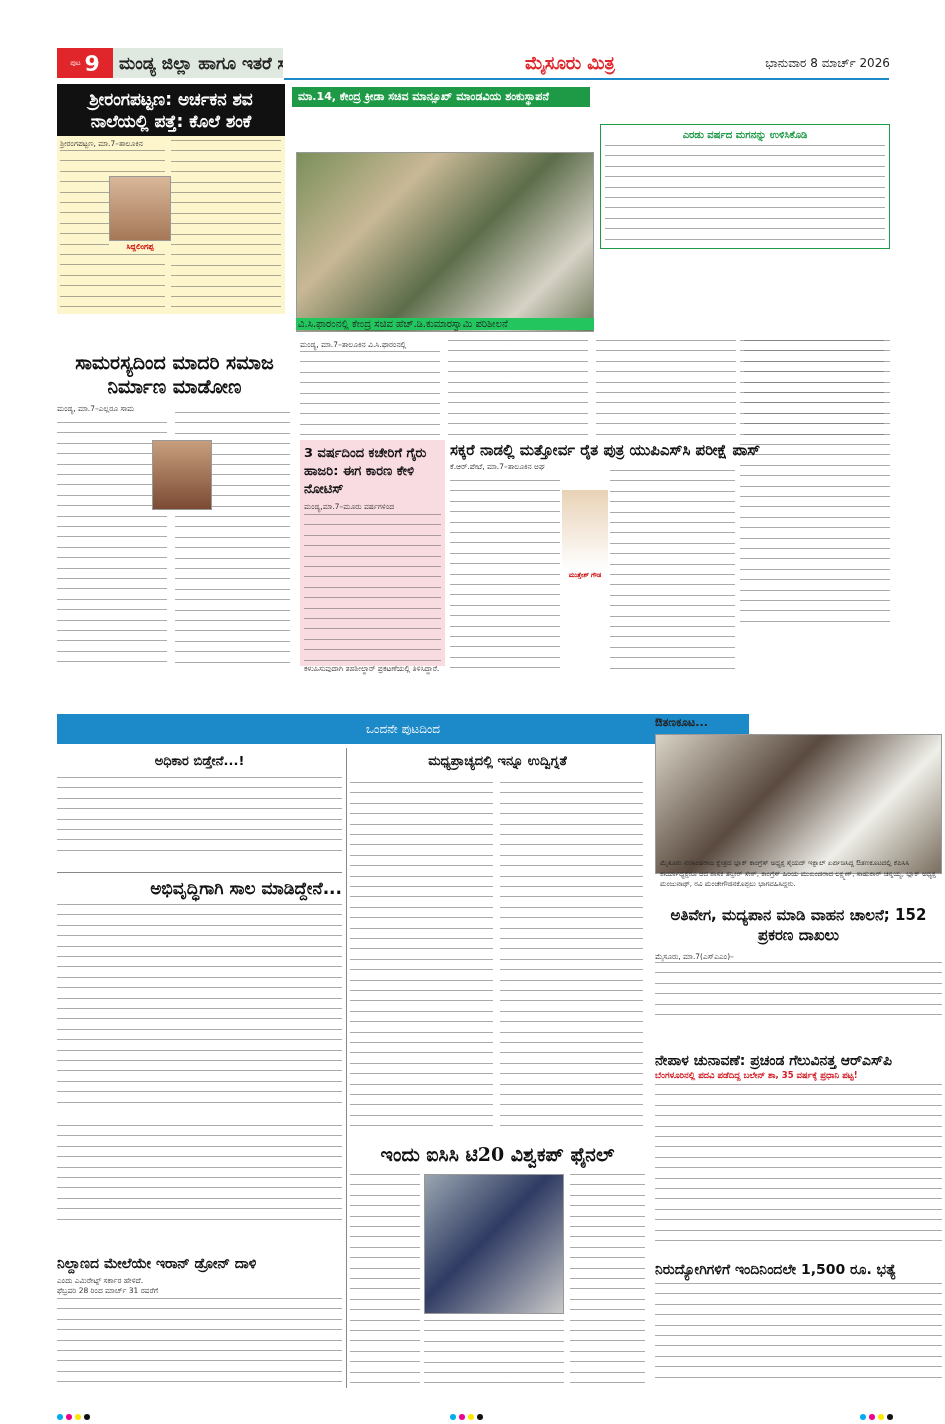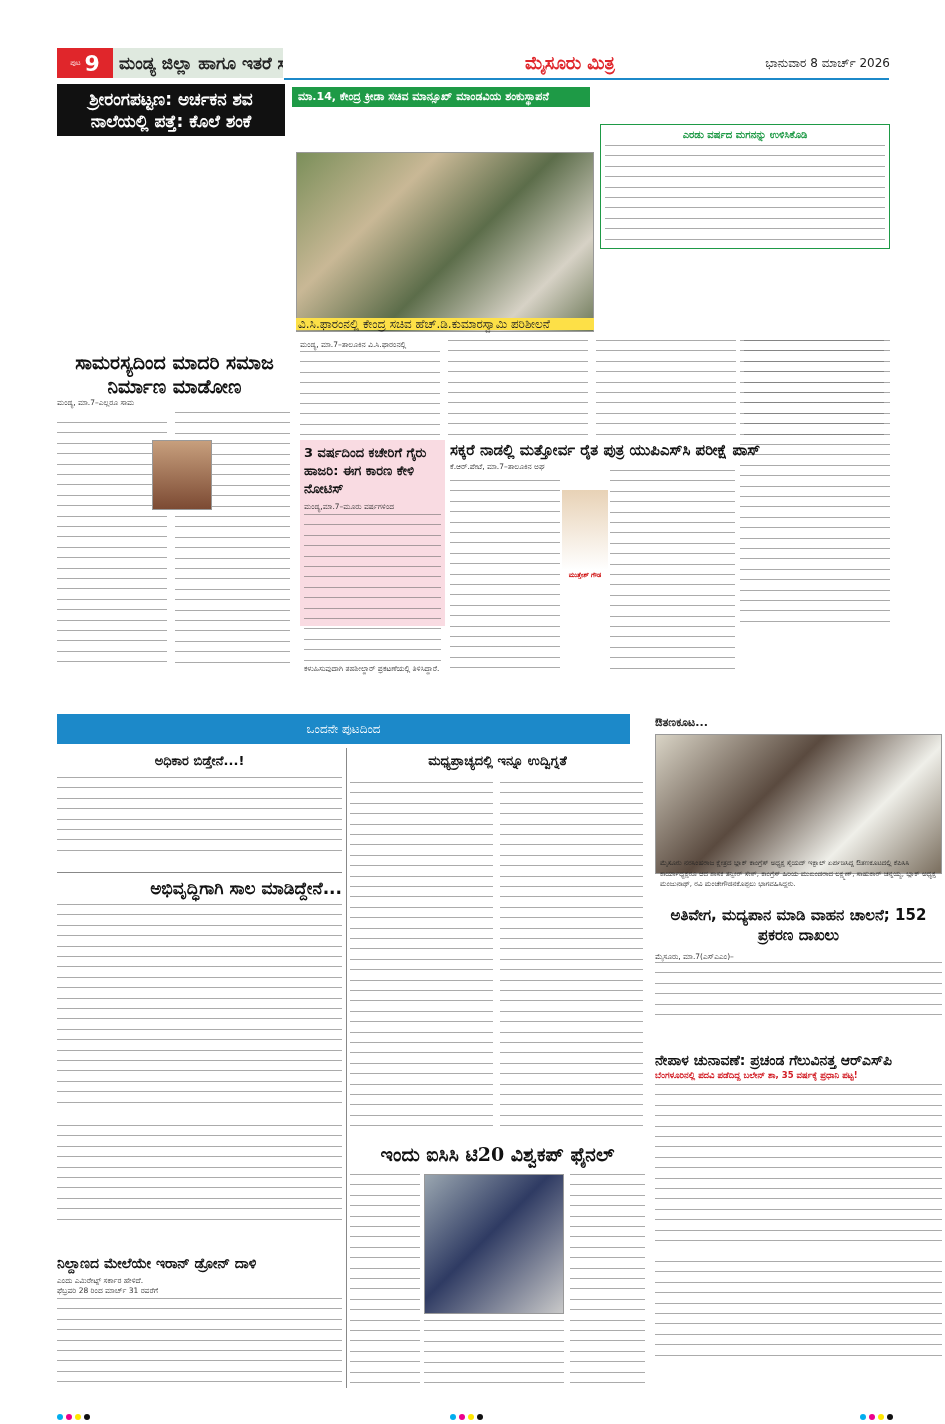--- a/index.html
+++ b/index.html
@@ -35,69 +35,76 @@
   <span class="lbl">ಪುಟ</span>
   <span class="num">9</span>
 </div>
 <div class="abs hdr-sec">ಮಂಡ್ಯ ಜಿಲ್ಲಾ ಹಾಗೂ ಇತರೆ ಸುದ್ದಿಗಳು</div>
 <div class="abs hdr-mast">ಮೈಸೂರು ಮಿತ್ರ</div>
 <div class="abs hdr-date">ಭಾನುವಾರ 8 ಮಾರ್ಚ್ 2026</div>
 <div class="abs hdr-line"></div>
 
 <div class="abs" style="left:57px;top:84px;width:228px;height:230px">
   <div class="blk-title" style="font-size:17px;line-height:22px">ಶ್ರೀರಂಗಪಟ್ಟಣ: ಅರ್ಚಕನ ಶವ ನಾಲೆಯಲ್ಲಿ ಪತ್ತೆ: ಕೊಲೆ ಶಂಕೆ</div>
+  <div class="yellow" style="height:178px;padding:3px;position:relative">
+    <div class="col-text" style="width:105px">ಶ್ರೀರಂಗಪಟ್ಟಣ, ಮಾ.7–ತಾಲೂಕಿನ</div>
+    <div class="lines abs" style="left:3px;top:14px;width:105px;height:160px"></div>
+    <div class="lines abs" style="left:114px;top:4px;width:110px;height:170px"></div>
+    <div class="abs photo" style="left:52px;top:40px;width:62px;height:65px;background:linear-gradient(#d9b79a,#a57857)"></div>
+    <div class="abs caption" style="left:52px;top:106px;width:62px;text-align:center;color:#c00;font-weight:bold;background:#fdf6cc">ಸಿದ್ದಲಿಂಗಪ್ಪ</div>
+  </div>
 </div>
 
 <div class="abs" style="left:57px;top:350px;width:235px;height:330px">
   <div class="hl" style="font-size:19px;line-height:24px">ಸಾಮರಸ್ಯದಿಂದ ಮಾದರಿ ಸಮಾಜ ನಿರ್ಮಾಣ ಮಾಡೋಣ</div>
-  <div class="col-text" style="width:110px">ಮಂಡ್ಯ, ಮಾ.7–ಎಲ್ಲರೂ ಸಾಮ</div>
+  <div class="col-text" style="margin-top:6px;width:110px">ಮಂಡ್ಯ, ಮಾ.7–ಎಲ್ಲರೂ ಸಾಮ</div>
   <div class="lines abs" style="left:0;top:72px;width:110px;height:250px"></div>
   <div class="lines abs" style="left:118px;top:62px;width:115px;height:260px"></div>
   <div class="abs photo" style="left:95px;top:90px;width:60px;height:70px;background:linear-gradient(#c79f7d,#7c4a33)"></div>
 </div>
 
 <div class="abs" style="left:292px;top:84px;width:650px;height:250px">
   <div class="green-bar" style="width:298px;margin-top:3px">ಮಾ.14, ಕೇಂದ್ರ ಕ್ರೀಡಾ ಸಚಿವ ಮಾನ್ಸೂಖ್ ಮಾಂಡವಿಯ ಶಂಕುಸ್ಥಾಪನೆ</div>
   <div class="abs photo" style="left:4px;top:68px;width:298px;height:180px"></div>
-  <div class="abs caption" style="left:4px;top:234px;width:298px;background:#fde047;padding:1px 2px;font-size:12px">ವಿ.ಸಿ.ಫಾರಂನಲ್ಲಿ ಕೇಂದ್ರ ಸಚಿವ ಹೆಚ್.ಡಿ.ಕುಮಾರಸ್ವಾಮಿ ಪರಿಶೀಲನೆ</div>
+  <div class="abs caption" style="left:4px;top:234px;width:298px;background:#22c55e;padding:1px 2px;font-size:10px">ವಿ.ಸಿ.ಫಾರಂನಲ್ಲಿ ಕೇಂದ್ರ ಸಚಿವ ಹೆಚ್.ಡಿ.ಕುಮಾರಸ್ವಾಮಿ ಪರಿಶೀಲನೆ</div>
 </div>
 
 <div class="abs boxed" style="left:600px;top:124px;width:290px;height:125px;padding:4px">
   <div class="hl" style="font-size:10px;color:#1e9a46">ಎರಡು ವರ್ಷದ ಮಗನನ್ನು ಉಳಿಸಿಕೊಡಿ</div>
   <div class="lines" style="margin-top:4px;height:100px"></div>
 </div>
 
 <div class="abs" style="left:300px;top:340px;width:590px;height:95px">
   <div class="col-text abs" style="left:0;top:0;width:140px">ಮಂಡ್ಯ, ಮಾ.7–ತಾಲೂಕಿನ ವಿ.ಸಿ.ಫಾರಂನಲ್ಲಿ</div>
   <div class="lines abs" style="left:0;top:11px;width:140px;height:85px"></div>
   <div class="lines abs" style="left:148px;top:0;width:140px;height:95px"></div>
   <div class="lines abs" style="left:296px;top:0;width:140px;height:95px"></div>
   <div class="lines abs" style="left:444px;top:0;width:140px;height:95px"></div>
 </div>
 <div class="abs" style="left:740px;top:340px;width:150px;height:300px">
   <div class="lines" style="height:290px"></div>
 </div>
 
-<div class="abs pink" style="left:300px;top:440px;width:145px;height:186px;padding:4px">
+<div class="abs pink" style="left:300px;top:440px;width:145px;height:226px;padding:4px">
   <div class="hl" style="font-size:13px;line-height:18px;text-align:left">3 ವರ್ಷದಿಂದ ಕಚೇರಿಗೆ ಗೈರು ಹಾಜರಿ: ಈಗ ಕಾರಣ ಕೇಳಿ ನೋಟಿಸ್</div>
   <div class="col-text" style="margin-top:4px">ಮಂಡ್ಯ,ಮಾ.7–ಮೂರು ವರ್ಷಗಳಿಂದ</div>
   <div class="lines" style="height:150px;margin-top:2px"></div>
   <div class="col-text">ಕಳುಹಿಸುವುದಾಗಿ ತಹಶೀಲ್ದಾರ್ ಪ್ರಕಟಣೆಯಲ್ಲಿ ತಿಳಿಸಿದ್ದಾರೆ.</div>
 </div>
 
 <div class="abs" style="left:450px;top:440px;width:290px;height:240px">
   <div class="hl" style="font-size:15px;line-height:20px;text-align:left;white-space:nowrap">ಸಕ್ಕರೆ ನಾಡಲ್ಲಿ ಮತ್ತೋರ್ವ ರೈತ ಪುತ್ರ ಯುಪಿಎಸ್‌ಸಿ ಪರೀಕ್ಷೆ ಪಾಸ್</div>
   <div class="col-text" style="margin-top:2px;width:110px">ಕೆ.ಆರ್.ಪೇಟೆ, ಮಾ.7–ತಾಲೂಕಿನ ಅಘ</div>
   <div class="lines abs" style="left:0;top:40px;width:110px;height:195px"></div>
   <div class="lines abs" style="left:160px;top:30px;width:125px;height:205px"></div>
   <div class="abs" style="left:112px;top:50px;width:46px;height:80px;background:linear-gradient(#e8d2b6,#fff)"></div>
   <div class="abs caption" style="left:112px;top:130px;width:46px;text-align:center;color:#c00;font-weight:bold;font-size:6.5px">ಮುತ್ತೇಶ್ ಗೌಡ</div>
 </div>
 
-<div class="abs blue-band" style="left:57px;top:714px;width:573px;height:30px">ಒಂದನೇ ಪುಟದಿಂದ</div>
+<div class="abs blue-band" style="left:57px;top:714px;width:692px;height:30px">ಒಂದನೇ ಪುಟದಿಂದ</div>
 
 <div class="abs" style="left:57px;top:748px;width:285px;height:110px">
   <div class="hl" style="font-size:13px;line-height:26px">ಅಧಿಕಾರ ಬಿಡ್ತೇನೆ...!</div>
   <div class="lines" style="height:80px;margin-top:3px"></div>
 </div>
 <div class="abs rule" style="left:57px;top:872px;width:285px;height:1px"></div>
 
 <div class="abs" style="left:57px;top:875px;width:285px;height:240px">
   <div class="hl" style="font-size:17px;line-height:26px;text-align:right">ಅಭಿವೃದ್ಧಿಗಾಗಿ ಸಾಲ ಮಾಡಿದ್ದೇನೆ...</div>
   <div class="lines" style="height:205px;margin-top:3px"></div>
@@ -142,20 +149,21 @@
   <div class="lines" style="height:62px"></div>
 </div>
 
 <div class="abs" style="left:655px;top:1050px;width:287px;height:200px">
   <div class="hl" style="font-size:14px;line-height:20px;text-align:left;white-space:nowrap">ನೇಪಾಳ ಚುನಾವಣೆ: ಪ್ರಚಂಡ ಗೆಲುವಿನತ್ತ ಆರ್‌ಎಸ್‌ಪಿ</div>
   <div class="red-sub" style="white-space:nowrap;font-size:8.5px">ಬೆಂಗಳೂರಿನಲ್ಲಿ ಪದವಿ ಪಡೆದಿದ್ದ ಬಲೇನ್ ಶಾ, 35 ವರ್ಷಕ್ಕೆ ಪ್ರಧಾನಿ ಪಟ್ಟ!</div>
   <div class="lines" style="height:165px;margin-top:3px"></div>
 </div>
 
 <div class="abs" style="left:655px;top:1258px;width:287px;height:130px">
+  <div class="hl" style="font-size:14px;line-height:22px;text-align:left;white-space:nowrap">ನಿರುದ್ಯೋಗಿಗಳಿಗೆ ಇಂದಿನಿಂದಲೇ 1,500 ರೂ. ಭತ್ಯೆ</div>
   <div class="lines" style="height:100px;margin-top:3px"></div>
 </div>
 
 <div class="abs dots" style="left:57px">
   <span style="background:#00aeef"></span>
   <span style="background:#ec008c"></span>
   <span style="background:#ffe600"></span>
   <span style="background:#111"></span>
 </div>
 <div class="abs dots" style="left:450px">

